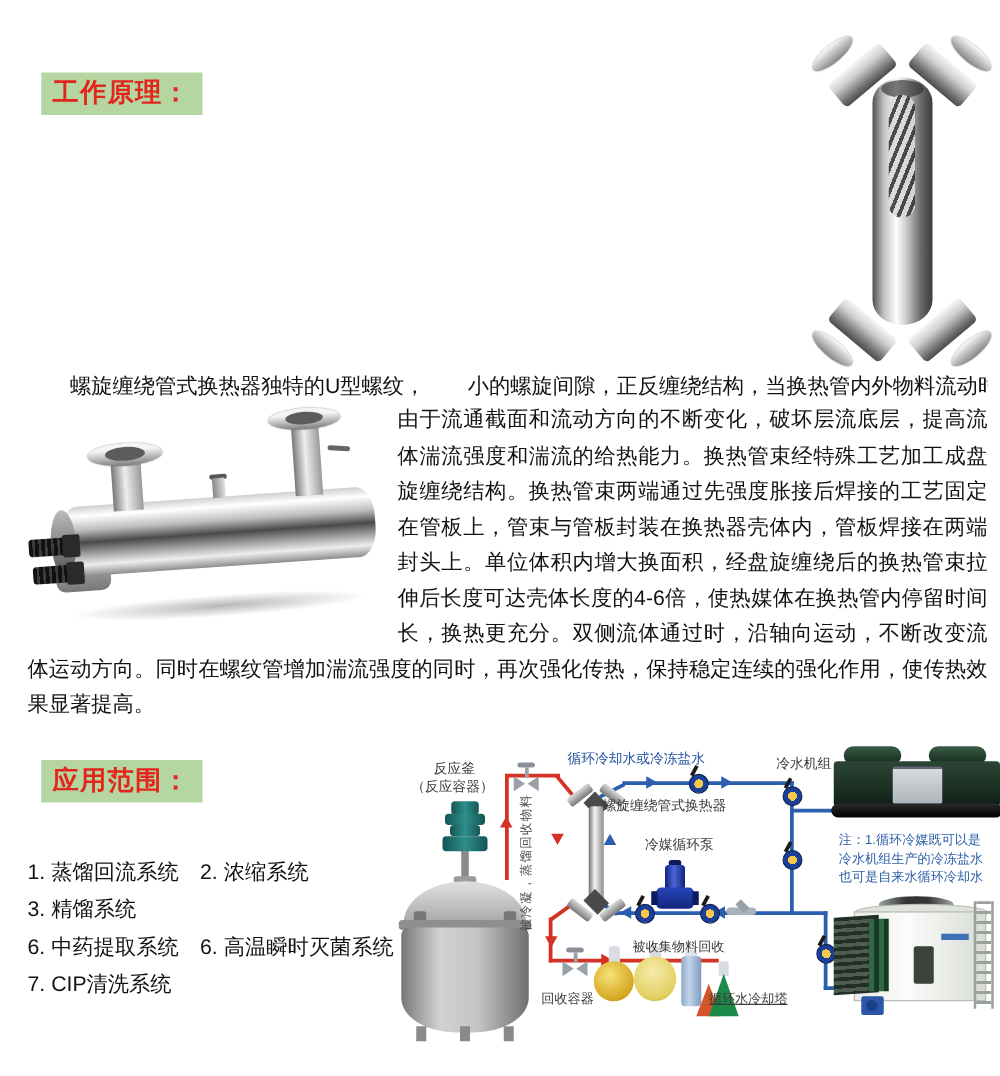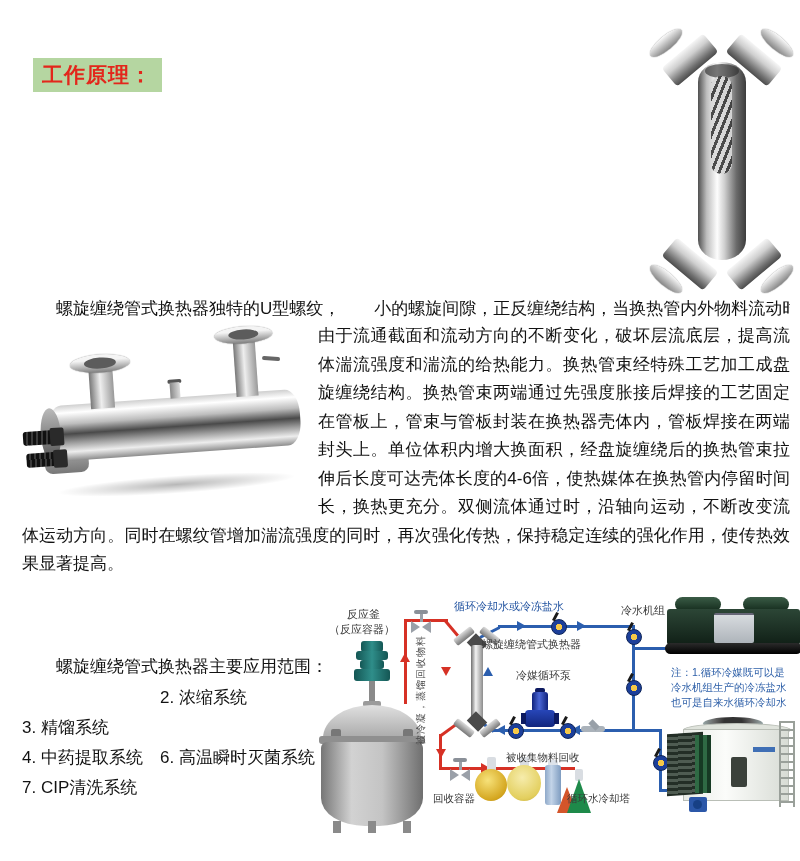--- a/index.html
+++ b/index.html
@@ -221,26 +221,27 @@
         <span class="p2-nubcap"></span>
         <span class="p2-nub"></span>
         <span class="p2-fit p2-f1"></span>
         <span class="p2-nut p2-n1"></span>
         <span class="p2-fit p2-f2"></span>
         <span class="p2-nut p2-n2"></span>
       </span>
     </span><span>由于流通截面和流动方向的不断变化，破坏层流底层，提高流体湍流强度和湍流的给热能力。换热管束经特殊工艺加工成盘旋缠绕结构。换热管束两端通过先强度胀接后焊接的工艺固定在管板上，管束与管板封装在换热器壳体内，管板焊接在两端封头上。单位体积内增大换面积，经盘旋缠绕后的换热管束拉伸后长度可达壳体长度的4-6倍，使热媒体在换热管内停留时间长，换热更充分。双侧流体通过时，沿轴向运动，不断改变流体运动方向。同时在螺纹管增加湍流强度的同时，再次强化传热，保持稳定连续的强化作用，使传热效果显著提高。</span>
   </div>
 
-
-  <div class="para intro">螺旋缠绕管式换热器主要应用范围：</div>
-
+  <div class="green-title gt2">应用范围：</div>
+
+
+  <div class="li" style="left:22px;top:686px;">1. 蒸馏回流系统</div>
   <div class="li" style="left:160px;top:686px;">2. 浓缩系统</div>
   <div class="li" style="left:22px;top:716px;">3. 精馏系统</div>
-  <div class="li" style="left:22px;top:746px;">4. 中药提取系统</div>
+  <div class="li" style="left:22px;top:746px;">6. 中药提取系统</div>
   <div class="li" style="left:160px;top:746px;">6. 高温瞬时灭菌系统</div>
   <div class="li" style="left:22px;top:776px;">7. CIP清洗系统</div>
 
   <div class="diagram">
 
     <div class="dlab" style="left:32px;top:14px;">反应釜</div>
     <div class="dlab" style="left:14px;top:29px;">（反应容器）</div>
 
     <div class="kettle">
       <div class="kt-shaft"></div>
@@ -366,15 +367,15 @@
     <div class="dlab" style="left:167px;top:44px;text-align:center;">螺旋缠绕管式换热器</div>
     <div class="dlab" style="left:201px;top:75px;">冷媒循环泵</div>
     <div class="dlab" style="left:306px;top:10px;">冷水机组</div>
     <div class="note">
       <div>注：1.循环冷媒既可以是</div>
       <div>冷水机组生产的冷冻盐水</div>
       <div>也可是自来水循环冷却水</div>
     </div>
     <div class="dlab" style="left:191px;top:158px;font-size:10.5px;">被收集物料回收</div>
     <div class="dlab" style="left:118px;top:199px;font-size:10.5px;">回收容器</div>
-    <div class="dlab" style="left:252px;top:199px;font-size:10.5px;">循环水冷却塔</div>
+    <div class="dlab" style="left:252px;top:199px;font-size:10.5px;text-decoration:underline;">循环水冷却塔</div>
   </div>
 </div>
 
 </body></html>

